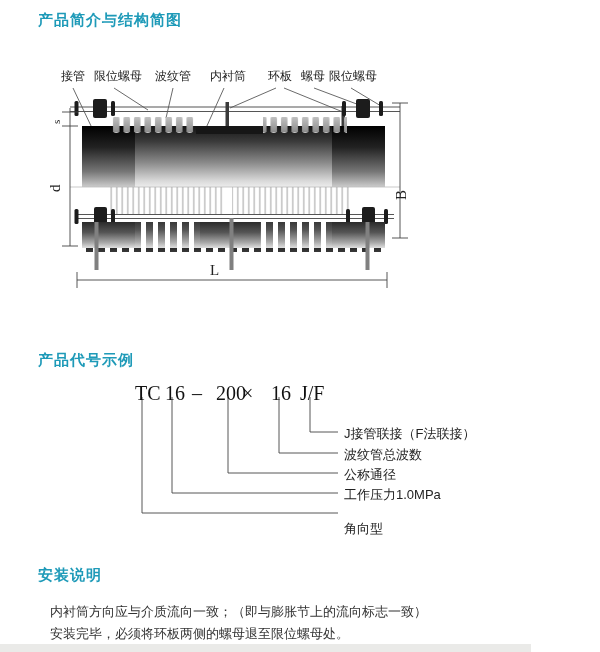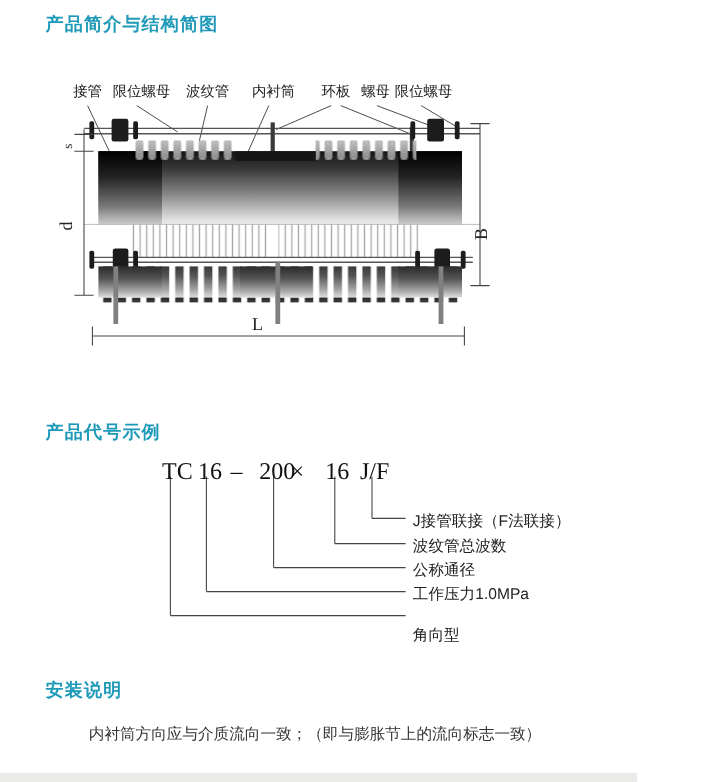--- a/index.html
+++ b/index.html
@@ -27,21 +27,21 @@
   .codeblock svg { position:absolute; left:0; top:0; }
   .code-seg {
     position:absolute; top:2px; font-family:"Liberation Serif", serif;
     font-size:20px; color:#111; white-space:nowrap;
   }
   .code-note {
     position:absolute; left:344px; font-size:13px; color:#222; white-space:nowrap;text-align:center;
   }
 
   
-  .install { position:absolute; left:50px; top:601px; width:520px;margin-left:24px; }
+  .install { position:absolute; left:50px; top:601px; width:520px; }
   .install p { font-size:13px; color:#333; line-height:22px; white-space:nowrap; }
 
   .bottom-strip {
     position:absolute; left:0; top:644px; width:600px; height:8px; background:#eaeae8;
   }
   .svgtext { font-family:"Liberation Serif", serif; fill:#222; }
 </style>
 </head>
 <body>
 
@@ -214,16 +214,17 @@
     <span class="code-note" style="top:66px">波纹管总波数</span>
     <span class="code-note" style="top:86px">公称通径</span>
     <span class="code-note" style="top:106px">工作压力1.0MPa</span>
     <span class="code-note" style="top:140px">角向型</span>
   </div>
 
   <div class="sec-title t3">安装说明</div>
 
   <div class="install">
     <p>内衬筒方向应与介质流向一致；（即与膨胀节上的流向标志一致）</p>
+    <p>安装完毕，必须将环板两侧的螺母退至限位螺母处。</p>
   </div>
 
   <div class="bottom-strip"></div>
 </div>
 
 </body></html>

